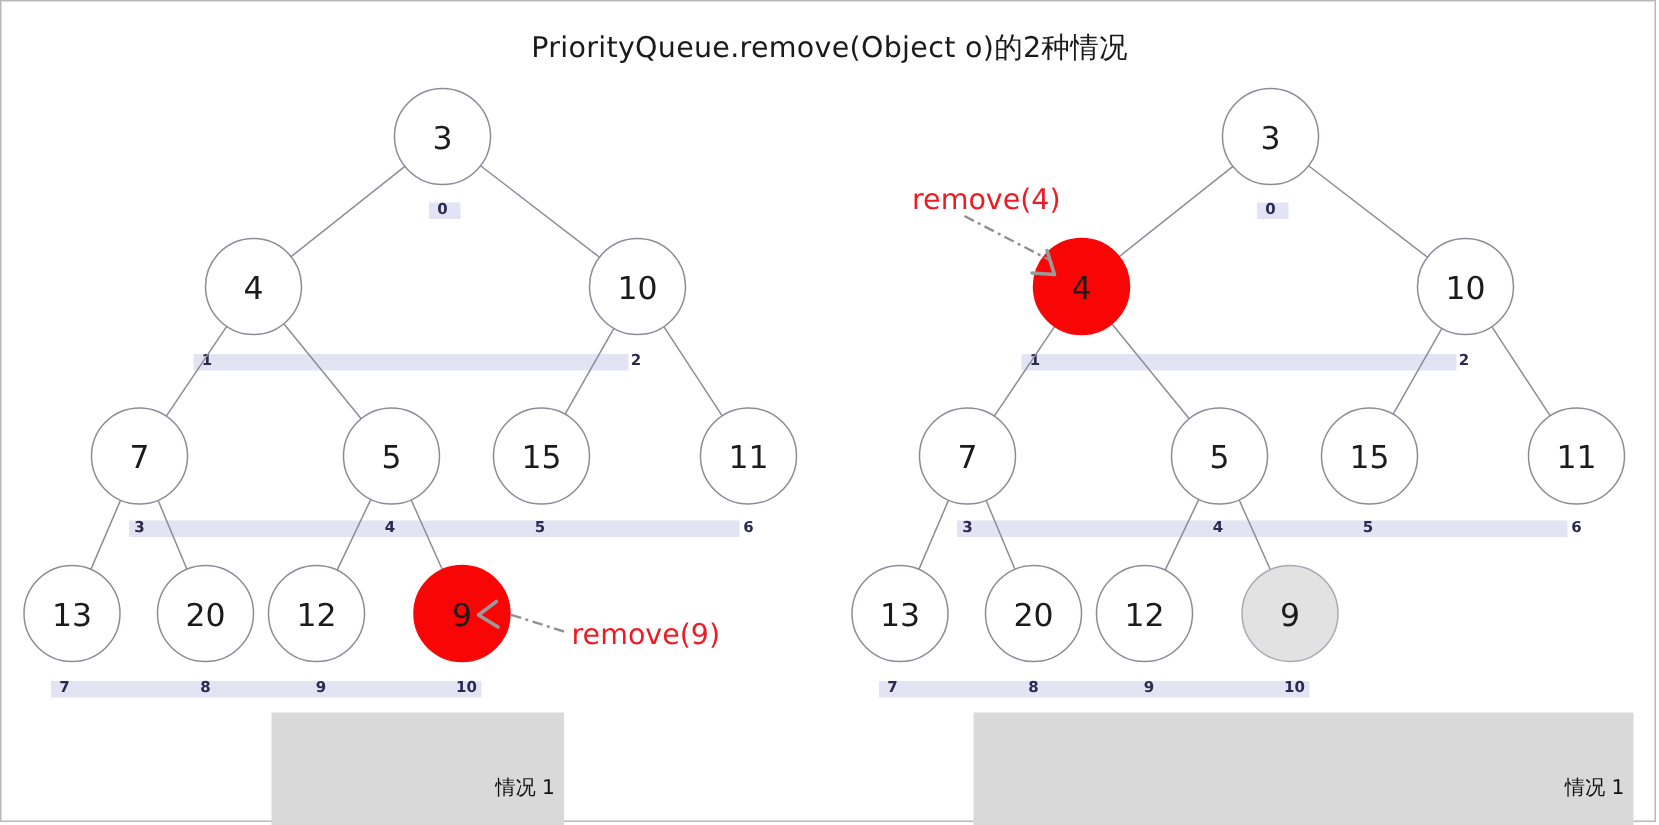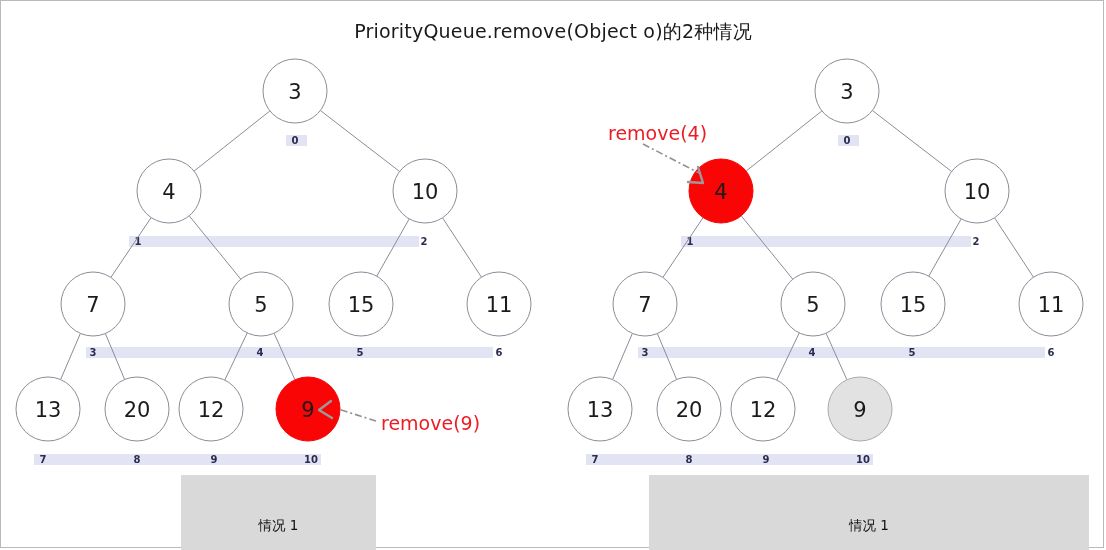--- a/index.html
+++ b/index.html
@@ -31,21 +31,21 @@
   .ann-line{stroke:#8f8f96;stroke-width:1.6;fill:none;stroke-dasharray:7 3 2 3;}
   .ann-head{stroke:#9a9a9a;stroke-width:2.4;fill:none;stroke-linecap:round;stroke-linejoin:round;}
   .ann-text{font-family:"DejaVu Sans","Liberation Sans",sans-serif;
     font-size:19px;fill:#ed1c24;dominant-baseline:central;}
   .caption{
     position:absolute;background:#d9d9d9;color:#111;
     font-family:"DejaVu Sans","Liberation Sans",sans-serif;
     font-size:13.5px;line-height:19px;padding:3px 6px 5px 6px;
     box-sizing:border-box;white-space:pre;
   }
-  .caption .cap-head{display:block;text-align:center;font-size:13.5px;}
+  .caption .cap-head{display:block;text-align:right;font-size:13.5px;}
   #caption-left{left:180px;top:474px;width:195px;}
   #caption-right{left:648px;top:474px;width:440px;}
 </style>
 </head>
 <body>
 
 <div id="canvas">
 
   <div id="title">PriorityQueue.remove(Object o)的2种情况</div>
 

